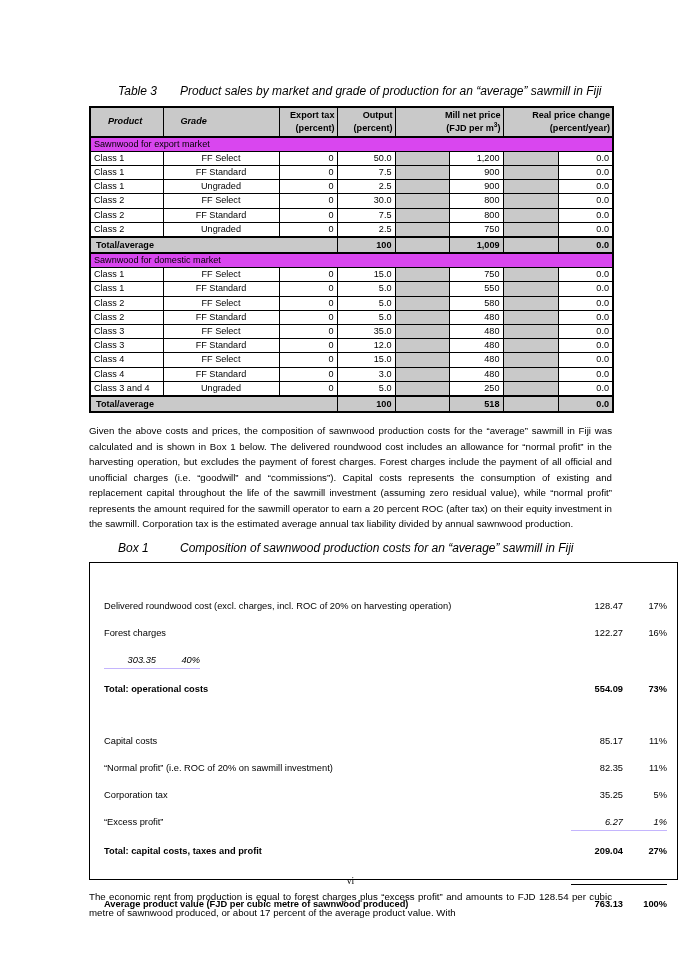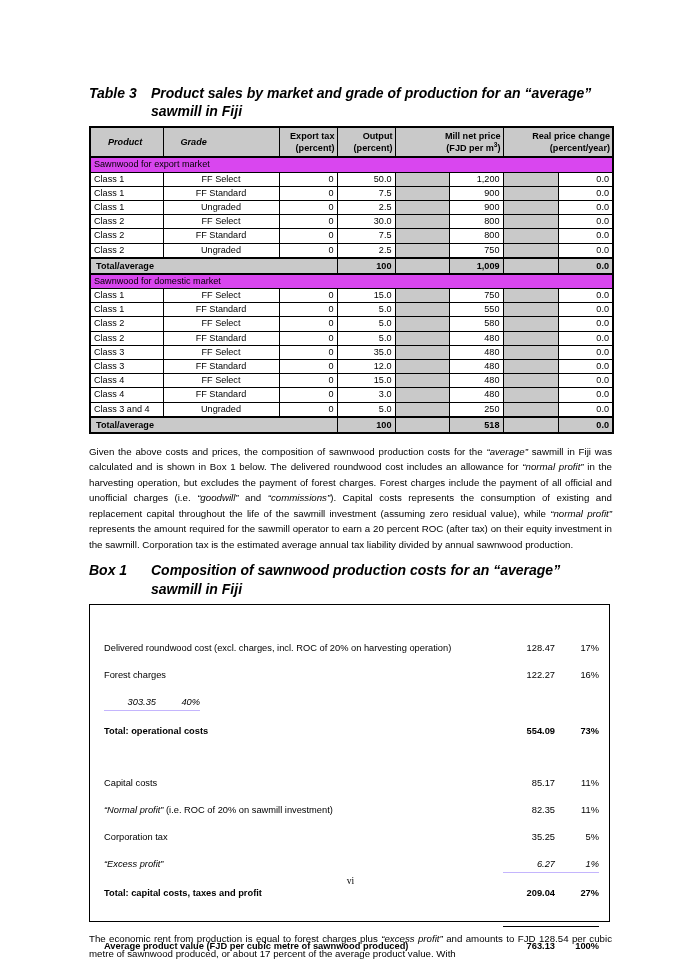--- a/index.html
+++ b/index.html
@@ -18,25 +18,26 @@
   .page {
     position: absolute;
     left: 89px;
     top: 0;
     width: 523px;
     height: 960px;
   }
 
   
   .caption {
-    font-size: 14px;
-    font-weight: bold;
+    font-size: 12px;
+    font-weight: normal;
     font-style: italic;
     line-height: 1.3;
     display: flex;
+    margin-left: 29px;
   }
   .caption .cap-label {
     width: 62px;
     flex: 0 0 62px;
   }
   .caption .cap-text {
     flex: 1 1 auto;
   }
 
   
@@ -105,27 +106,27 @@
   tr.lastrow td { border-bottom: 1px solid #000; }
 
   
   p.body {
     font-size: 9.7px;
     line-height: 15.5px;
     text-align: justify;
     margin: 10px 0 0 0;
   }
   p.body.tight { margin-top: 9px; }
-  .it { font-style: italic; }
+  .it { }
 
   
   .box {
     border: 1px solid #000;
     margin-top: 6px;
-    width: 521px;
+    width: 589px;
     height: 318px;
     box-sizing: border-box;
     position: relative;
     padding: 0;
   }
   .box-inner {
     position: absolute;
     left: 14px;
     right: 10px;
     top: 0;

